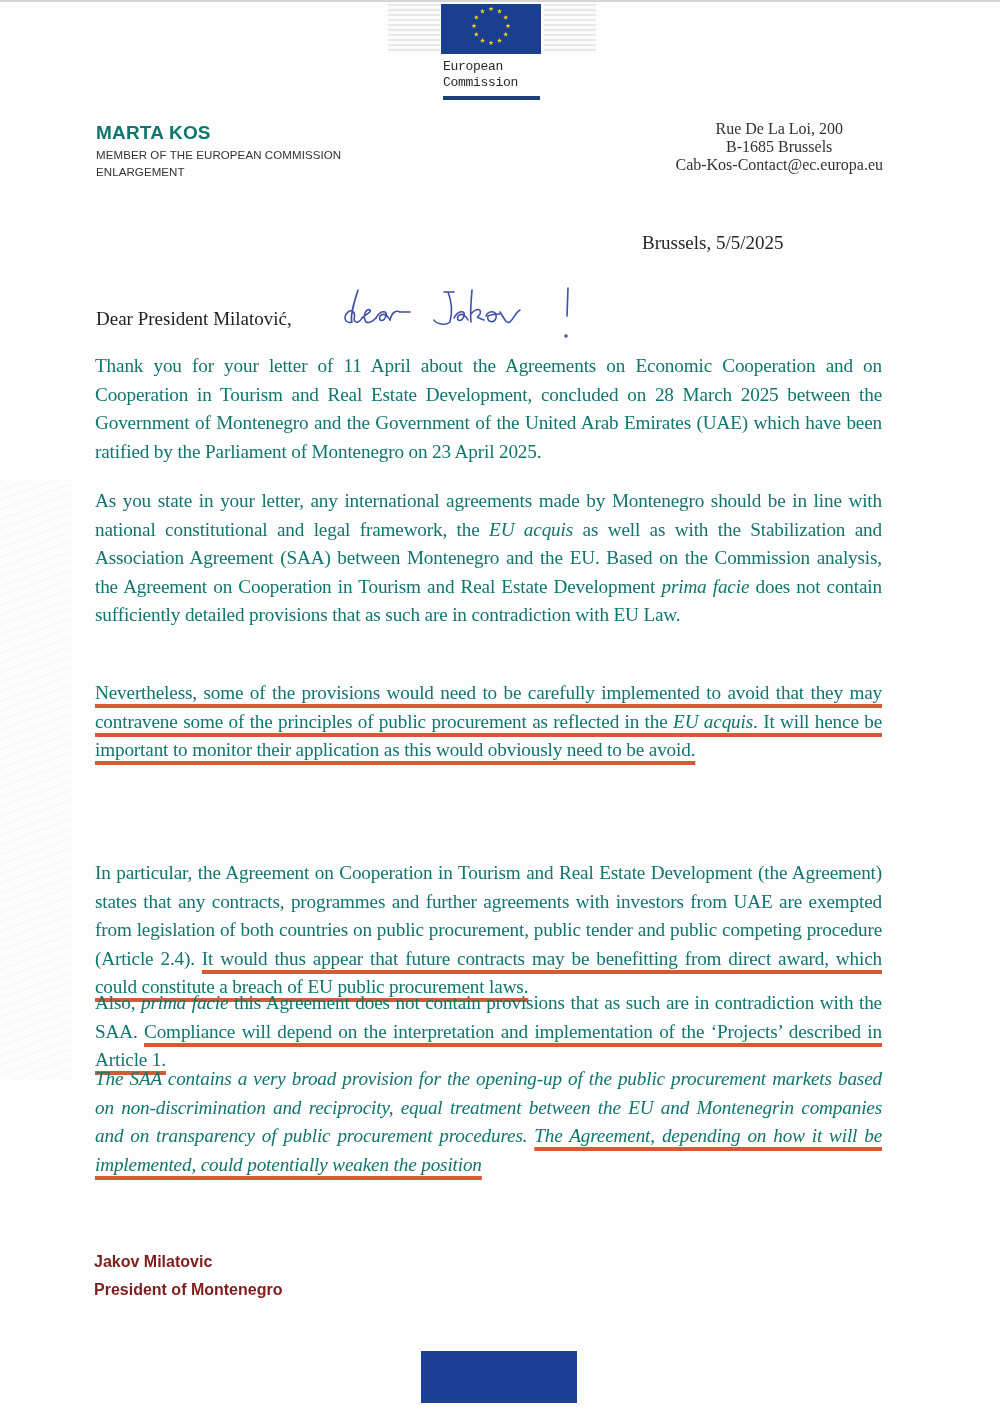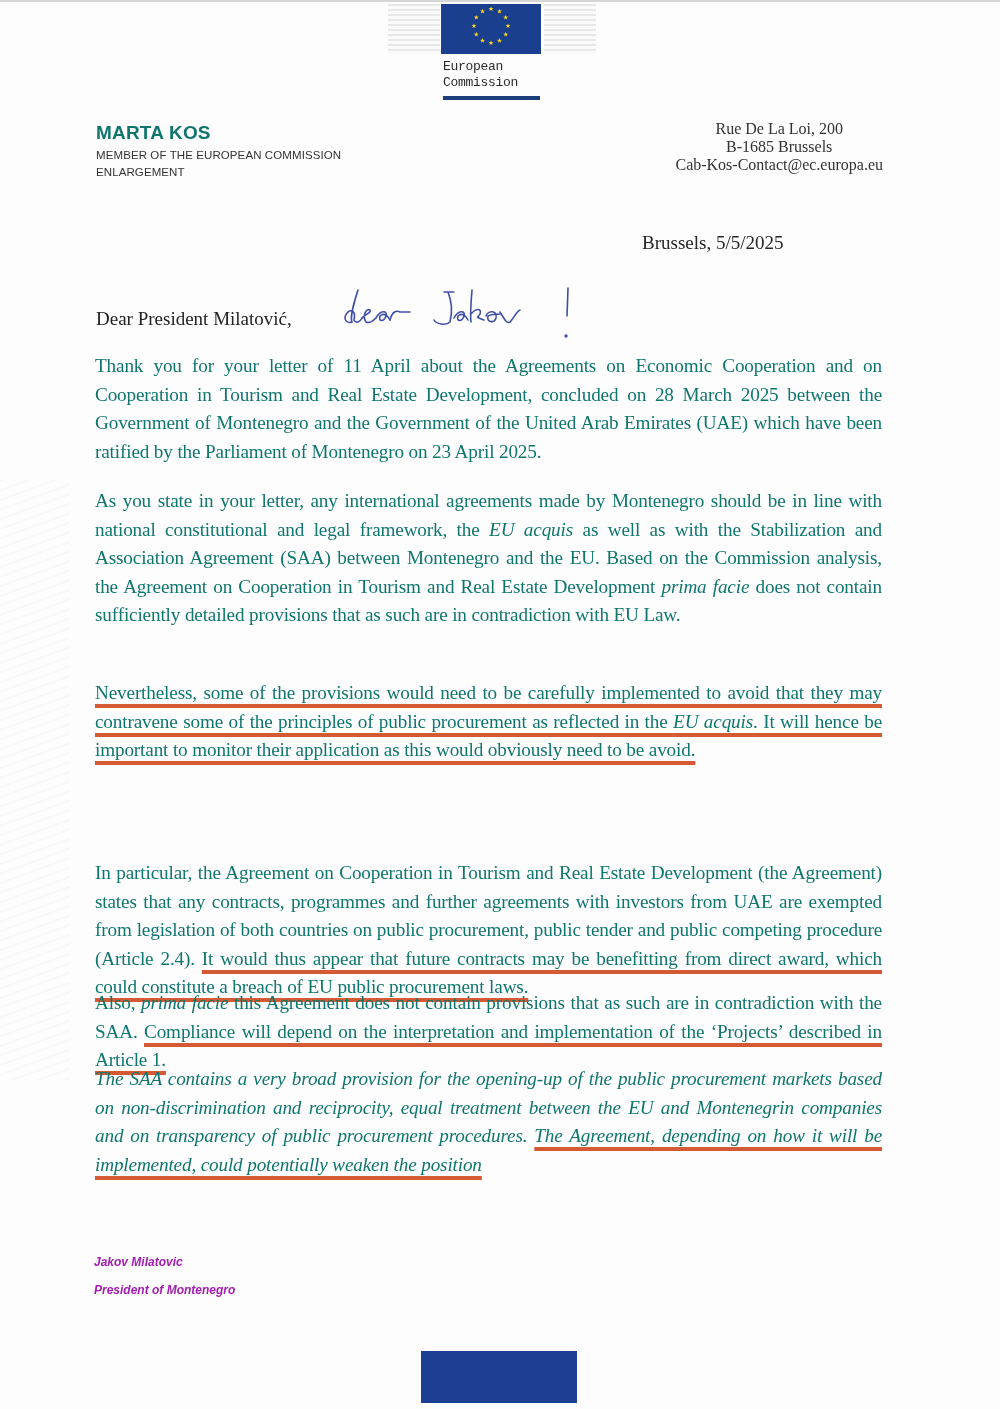--- a/index.html
+++ b/index.html
@@ -37,21 +37,21 @@
       text-underline-offset: 5px; text-decoration-skip-ink: none; }
 
     .p1 { top: 352px; }
     .p2 { top: 487px; }
     .p3 { top: 679px; }
     .p4 { top: 815px; margin-top: 44px; }
     .p5 { top: 961px; margin-top: 28px; }
     .p6 { top: 1065px; font-style: italic; }
 
     .sig { position: absolute; left: 94px; top: 1248px; font-family: "Liberation Sans", sans-serif;
-      font-weight: bold; font-style: italic; font-size: 12px; line-height: 28px; color: #a21caf; }
+      font-weight: bold; font-size: 16px; line-height: 28px; color: #7f1d1d; }
 
     .footer-block { position: absolute; left: 421px; top: 1351px; width: 156px; height: 52px; background: #1c3f93; }
 
     .watermark { position: absolute; left: 0; top: 480px; width: 70px; height: 600px; opacity: 0.25;
       background: repeating-linear-gradient(160deg, #eaeaea 0 2px, transparent 2px 9px); }
   </style>
 </head>
 <body>
 
 <div class="topline"></div>

